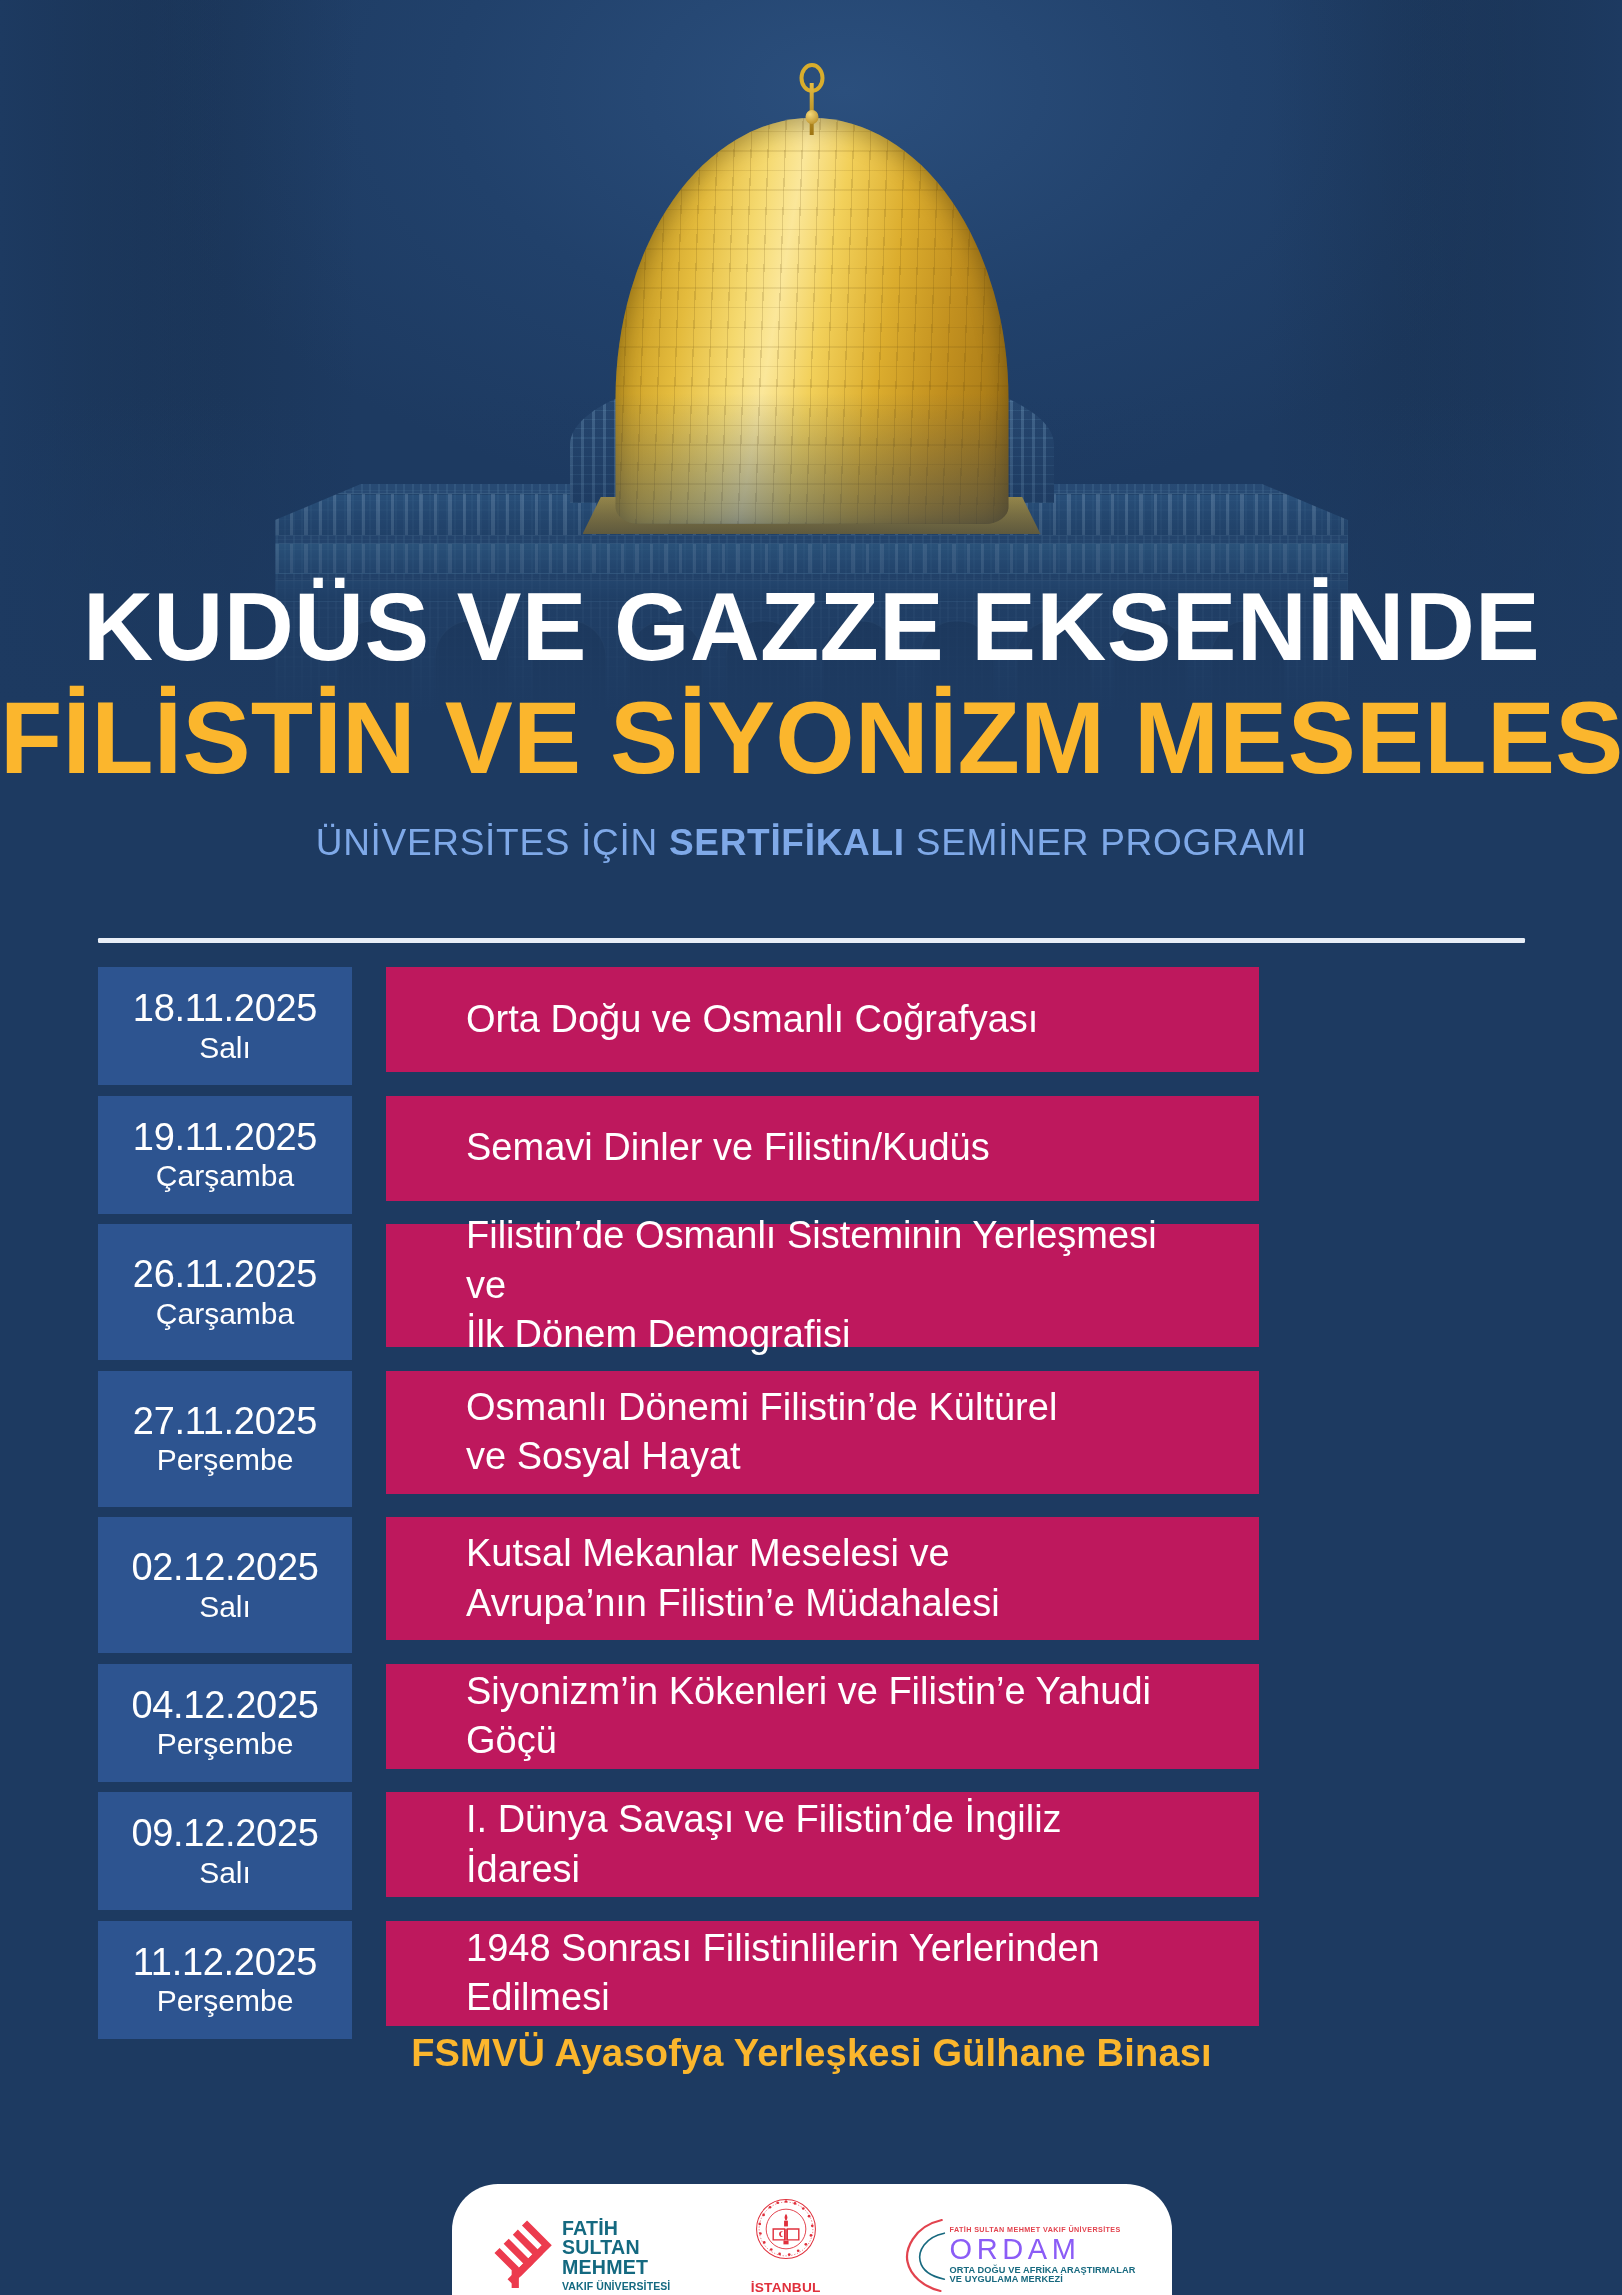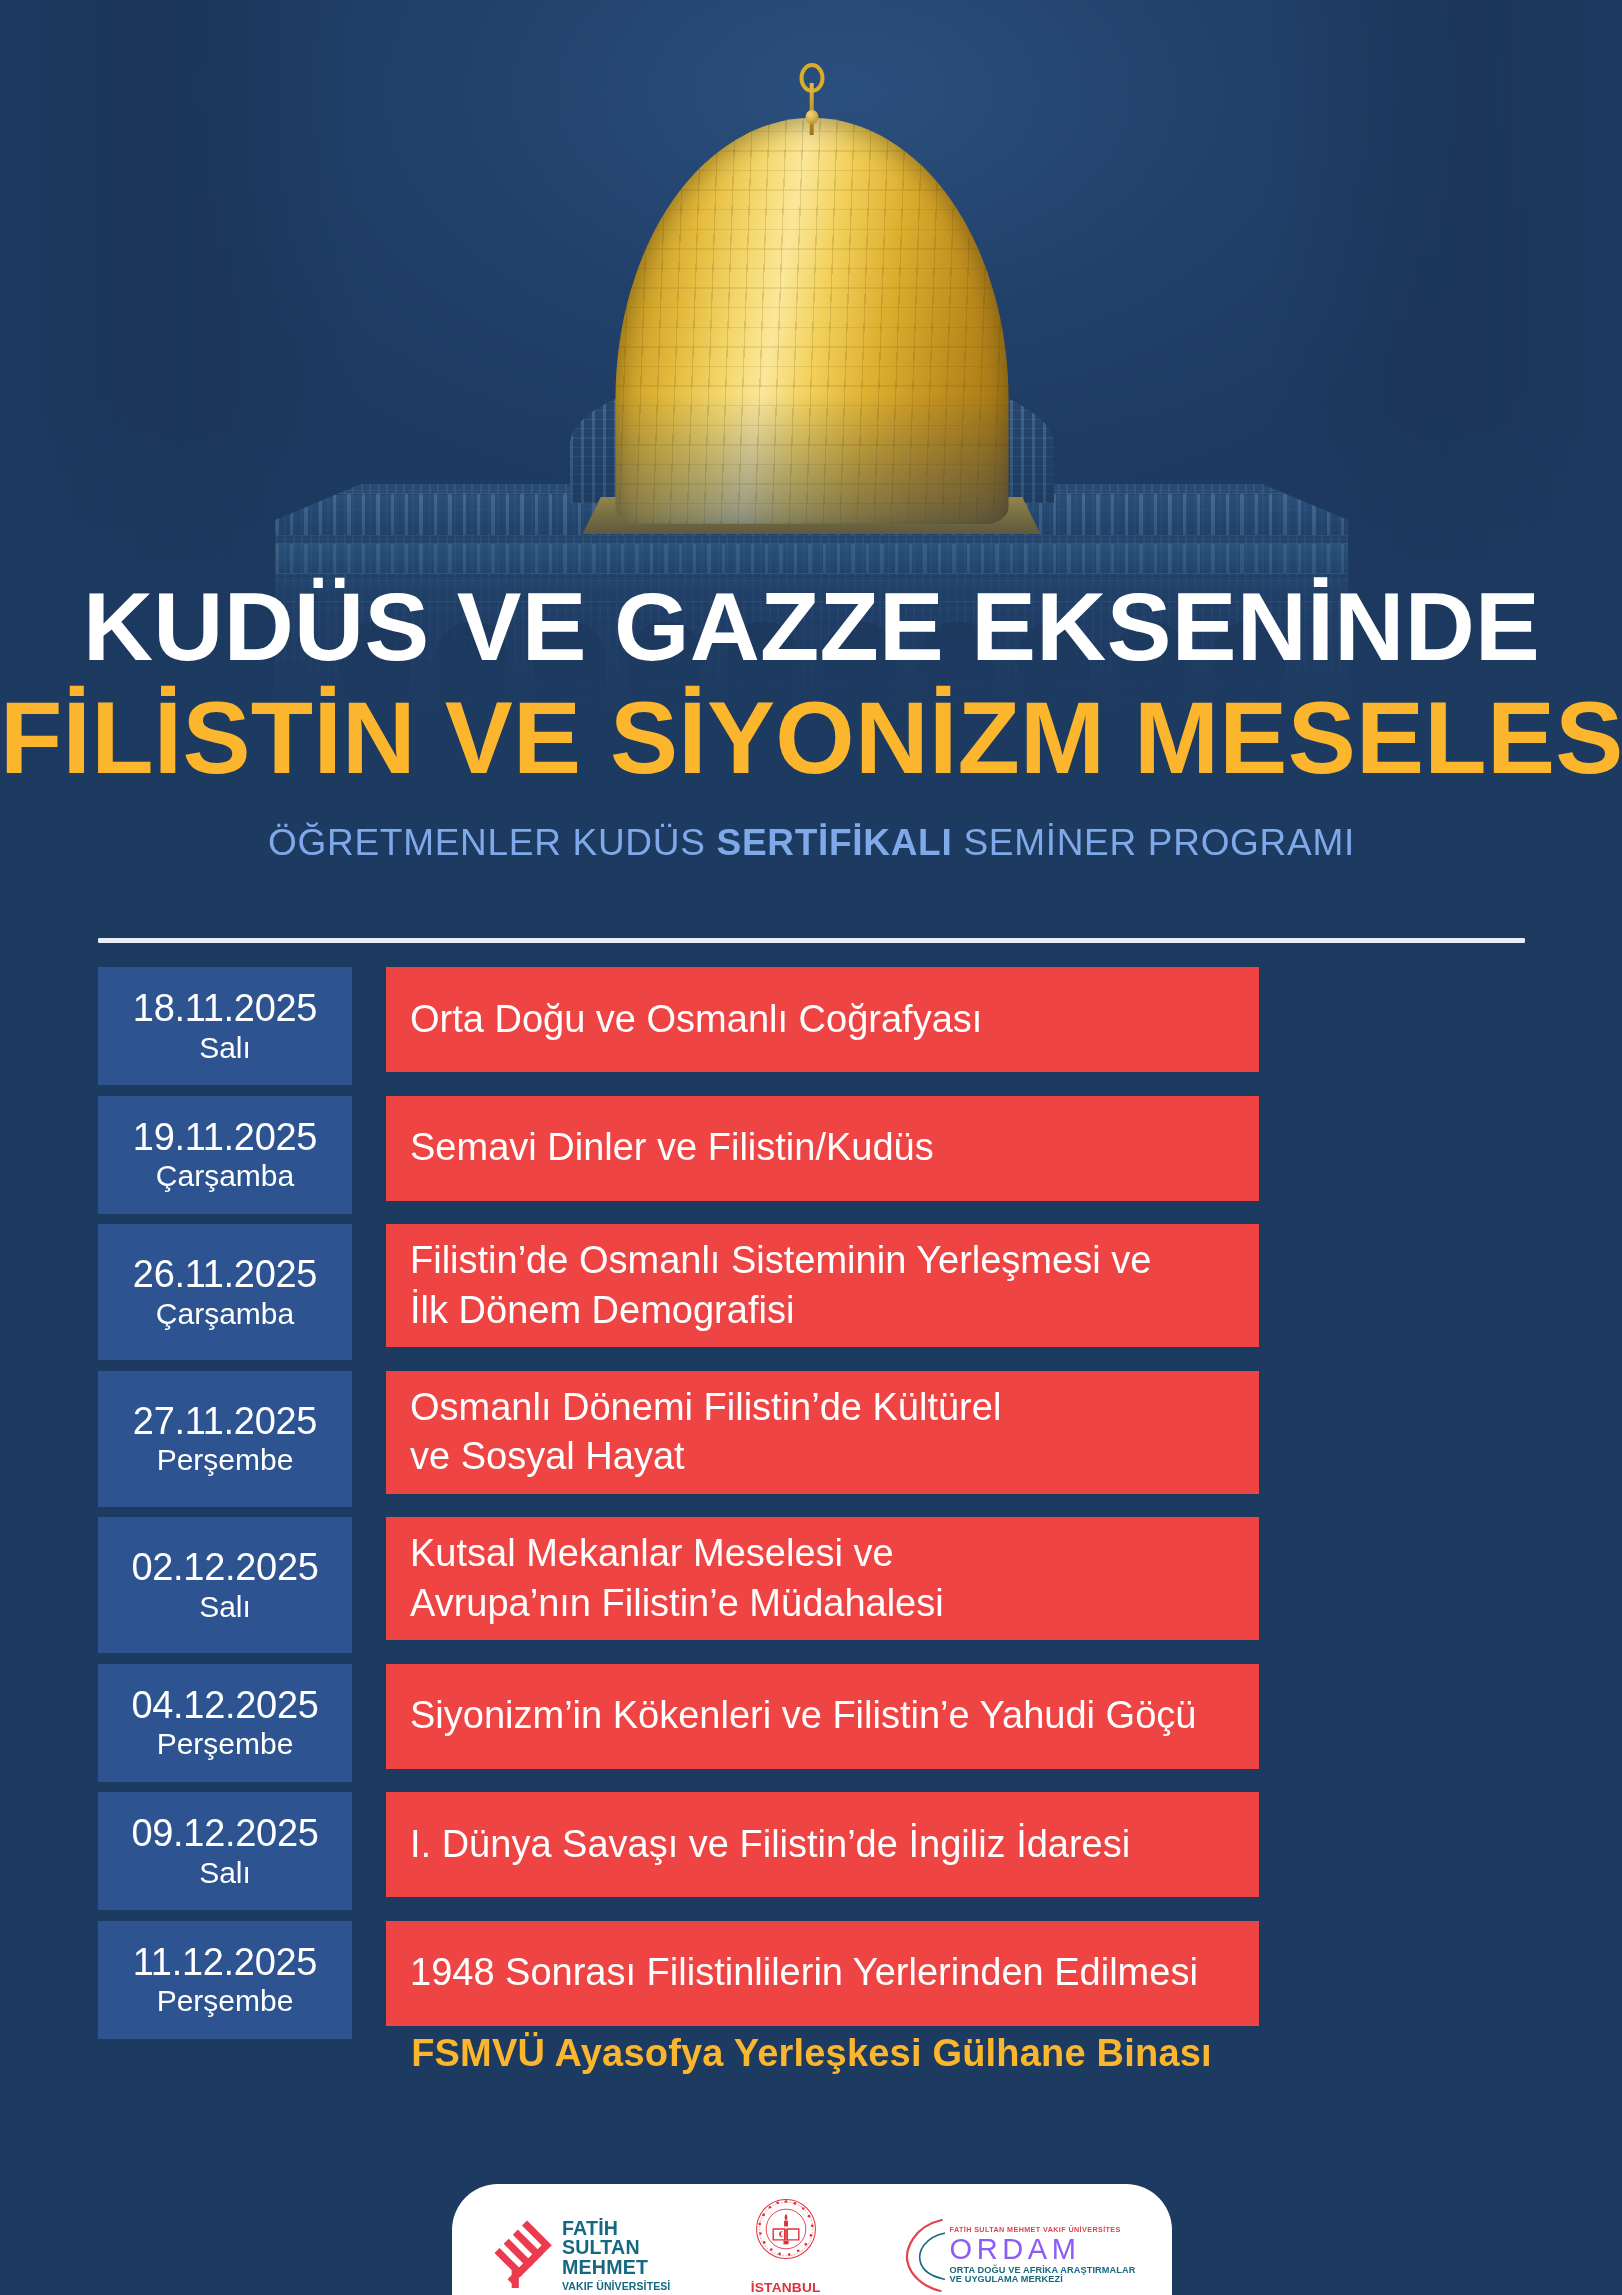--- a/index.html
+++ b/index.html
@@ -176,23 +176,23 @@
   .row{display:flex;gap:34px;margin-bottom:10.5px;}
   .datecell{
     width:254px;flex:0 0 254px;
     background:#2d5490;
     display:flex;flex-direction:column;align-items:center;justify-content:center;
     color:#ffffff;padding:6.5px 0;
   }
   .d-date{font-size:38px;font-weight:400;line-height:1.12;letter-spacing:-0.3px;}
   .d-day{font-size:30px;font-weight:400;line-height:1.18;}
   .topiccell{
-    flex:1;background:#ef4444;color:#ffffff;
+    flex:1;background:#be185d;color:#ffffff;
     display:flex;align-items:center;
-    padding:0 24px;
+    padding:0 80px;
   }
   .t-text{font-size:38px;font-weight:400;line-height:1.3;}
 
   .row.h1 .datecell,.row.h1 .topiccell{height:105px;}
   .row.h2 .datecell,.row.h2 .topiccell{height:123px;}
 
   
   .venue{
     position:absolute;left:0;right:0;top:2032px;text-align:center;
     font-size:38px;font-weight:800;color:#fbb62d;letter-spacing:0.2px;
@@ -271,21 +271,21 @@
         <div class="bulb"></div>
     </div>
 
     <div class="side-fade"></div>
     <div class="photo-fade"></div>
   </div>
 
   <div class="titles">
     <div class="t1">KUDÜS VE GAZZE EKSENİNDE</div>
     <div class="t2">FİLİSTİN VE SİYONİZM MESELESİ</div>
-    <div class="sub"><span>ÖĞRETMENLER KUDÜS </span><b>SERTİFİKALI</b><span> SEMİNER PROGRAMI</span></div>
+    <div class="sub"><span>ÜNİVERSİTES İÇİN </span><b>SERTİFİKALI</b><span> SEMİNER PROGRAMI</span></div>
   </div>
 
   <div class="rule"></div>
 
   <div class="schedule" id="schedule">
       <div class="row h1">
         <div class="datecell">
           <div class="d-date">18.11.2025</div>
           <div class="d-day">Salı</div>
         </div>

